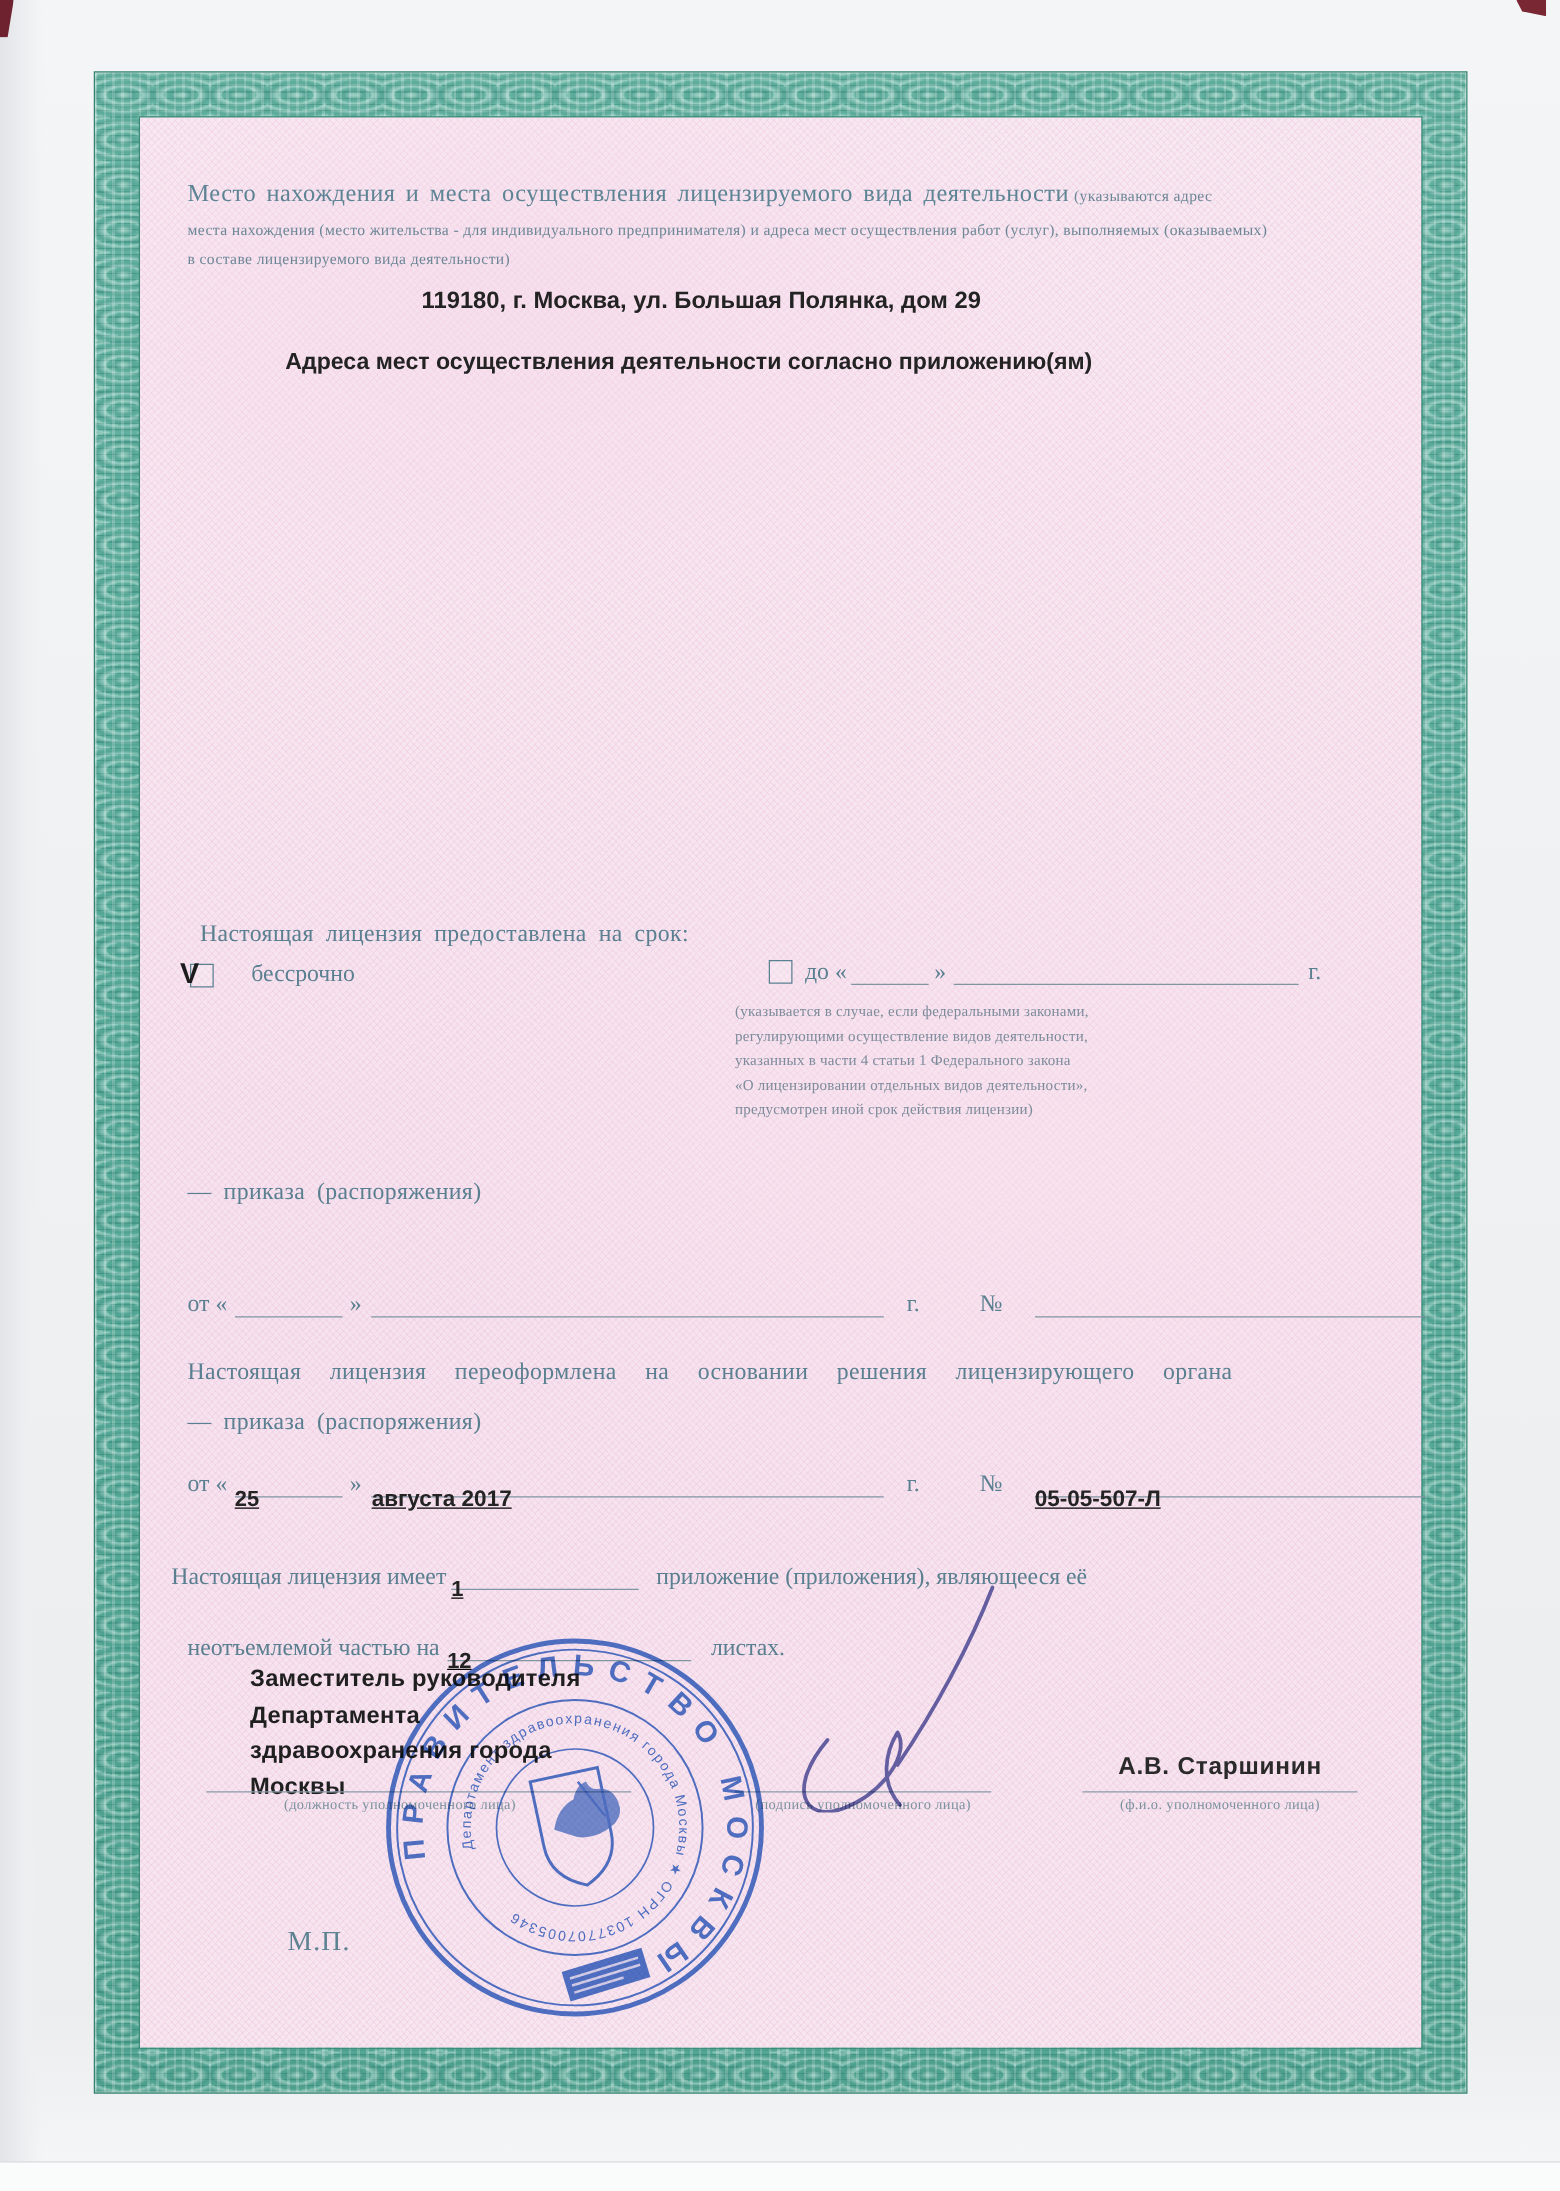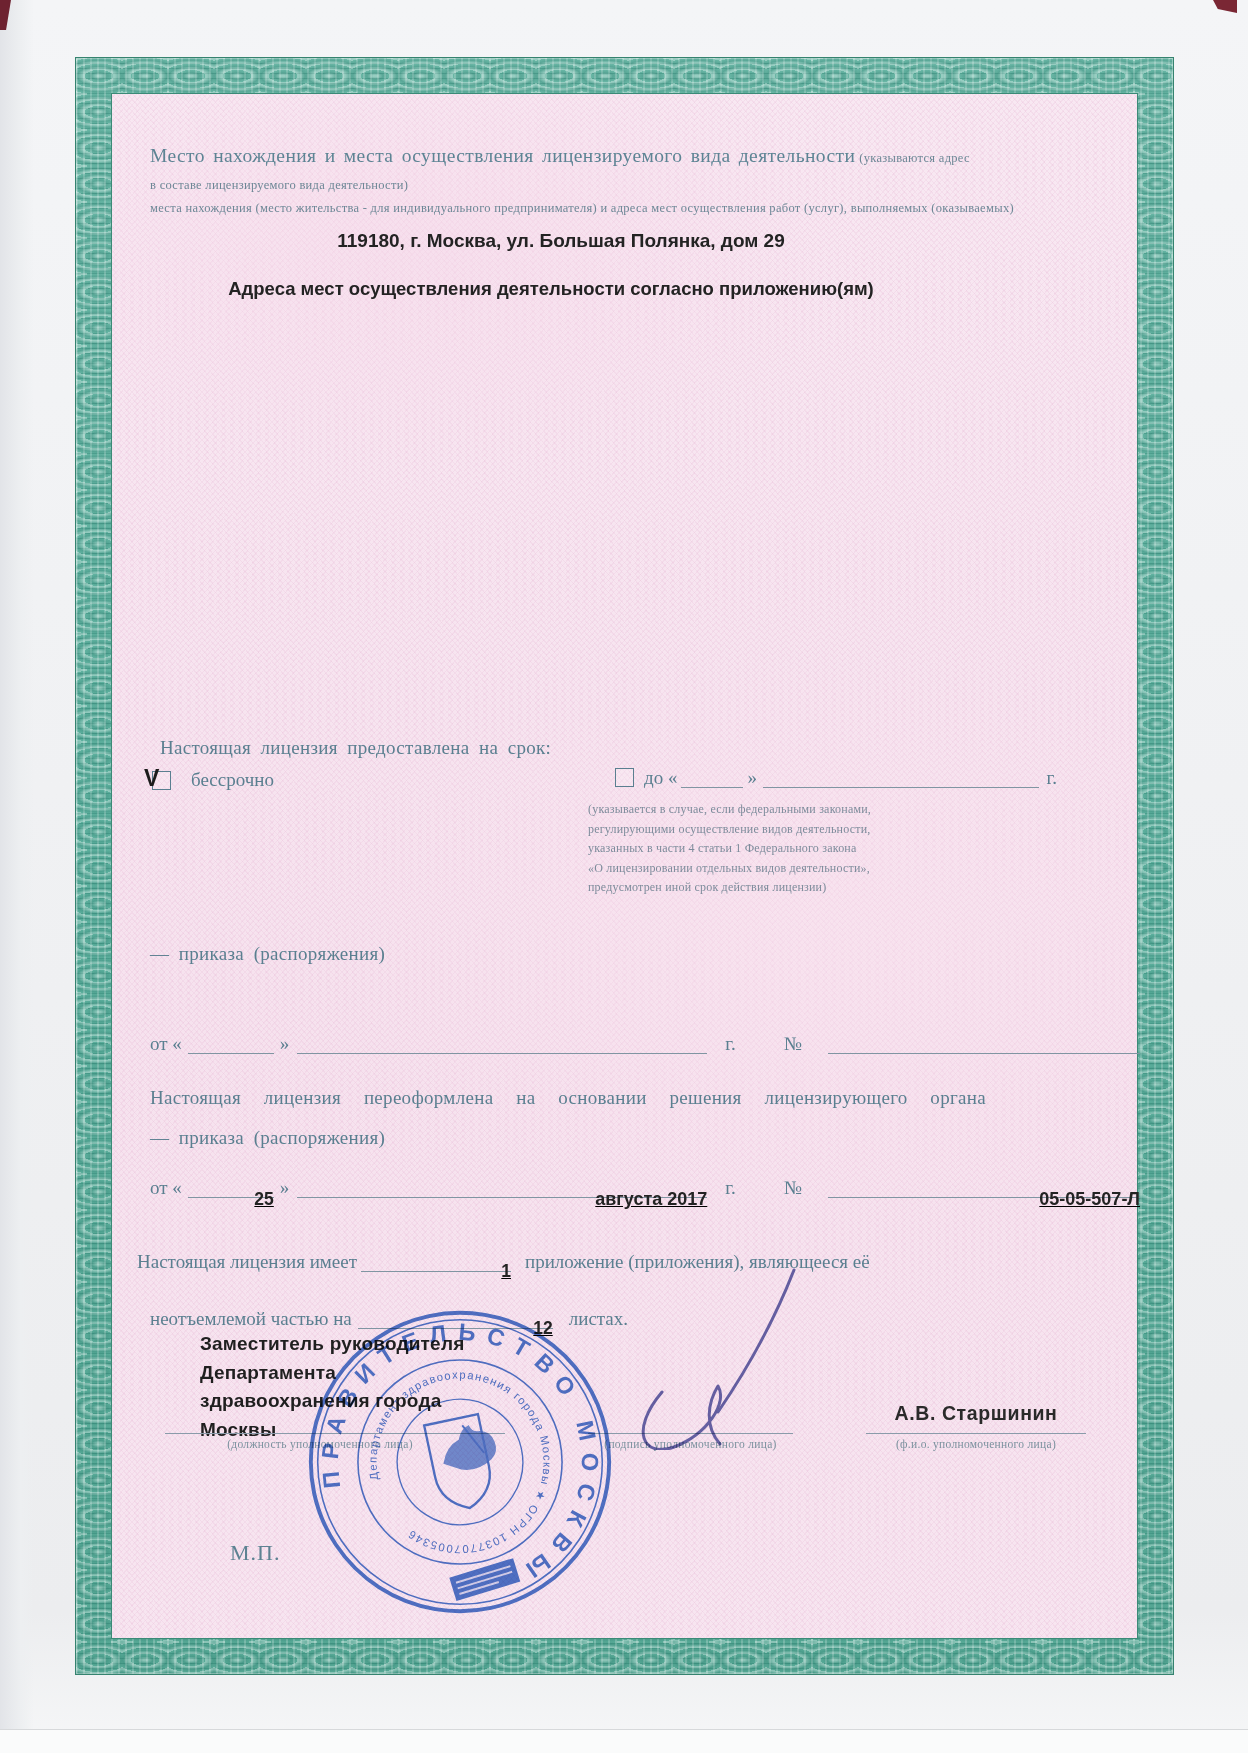--- a/index.html
+++ b/index.html
@@ -54,21 +54,21 @@
 
   .abs { position:absolute; }
   .nowrap { white-space:nowrap; }
   .center { text-align:center; }
 
   .body-line { font-size:19px; color:#5a7f90; letter-spacing:.3px; word-spacing:4.5px; }
   .just { text-align:justify; text-align-last:justify; }
 
   .frow { display:flex; align-items:flex-end; }
   .frow .t { font-size:19px; color:#5a7f90; line-height:1.05; white-space:nowrap; }
-  .blank { border-bottom:1.6px solid #8095a2; height:2px; display:flex; justify-content:flex-end;text-decoration:underline; }
+  .blank { border-bottom:1.6px solid #8095a2; height:2px; display:flex; justify-content:flex-start;text-decoration:underline; }
   .fill  { font-family:"Liberation Sans", sans-serif; font-weight:bold; font-size:17.5px;
            color:#232323; transform:translateY(-4px); line-height:1; white-space:nowrap; }
 
   .cbx { width:17px; height:17px; border:1.6px solid #5a7f90; display:inline-block;
          position:relative; flex:none; background:rgba(255,255,255,.15); }
   .vmark { position:absolute; left:-9px; top:-7px; font-family:"Liberation Sans", sans-serif;
            font-weight:bold; font-size:23px; color:#1c1c1c; }
 
   .small-note { font-size:12px; line-height:19.5px; color:#7d8b9b; letter-spacing:.2px; }
 
@@ -100,35 +100,35 @@
     <div class="field"></div>
   </div>
 
   <div class="content">
 
     <div class="abs" style="left:150px; top:140px; width:850px;">
       <div class="nowrap" style="line-height:32px;">
         <span class="hdr-big">Место нахождения и места осуществления лицензируемого вида деятельности</span>
         <span class="hdr-small">(указываются адрес</span>
       </div>
+      <div class="hdr-note">места нахождения (место жительства - для индивидуального предпринимателя) и адреса мест осуществления работ (услуг), выполняемых (оказываемых)</div>
       <div class="hdr-note">в составе лицензируемого вида деятельности)</div>
-      <div class="hdr-note">места нахождения (место жительства - для индивидуального предпринимателя) и адреса мест осуществления работ (услуг), выполняемых (оказываемых)</div>
     </div>
 
     <div class="abs blk center" style="left:111px; top:230px; width:900px; font-size:19px;">119180, г. Москва, ул. Большая Полянка, дом 29</div>
 
     <div class="abs blk center" style="left:111px; top:278px; width:880px; font-size:18.5px;">Адреса мест осуществления деятельности согласно приложению(ям)</div>
 
     <div class="abs body-line nowrap" style="left:160px; top:737px;">Настоящая лицензия предоставлена на срок:</div>
 
     <div class="abs frow" style="left:152px; top:770px; width:240px;">
       <span class="cbx">
         <span class="vmark">V</span>
       </span>
-      <span class="t" style="margin-left:20px;">бессрочно</span>
+      <span class="t" style="margin-left:30px;">бессрочно</span>
     </div>
 
     <div class="abs frow" style="left:615px; top:768px; width:442px;">
       <span class="cbx" style="align-self:flex-start;"></span>
       <span class="t" style="margin-left:10px;">до «</span>
       <span class="blank" style="width:62px; margin:0 4px;"></span>
       <span class="t">»</span>
       <span class="blank" style="flex:1; margin:0 8px 0 6px;"></span>
       <span class="t">г.</span>
     </div>

